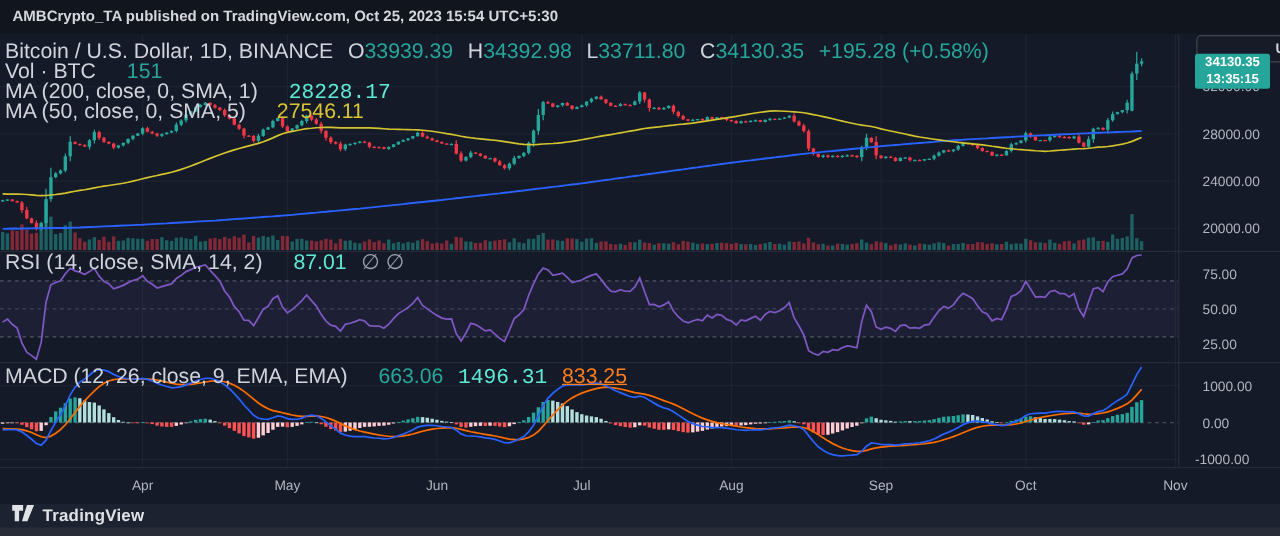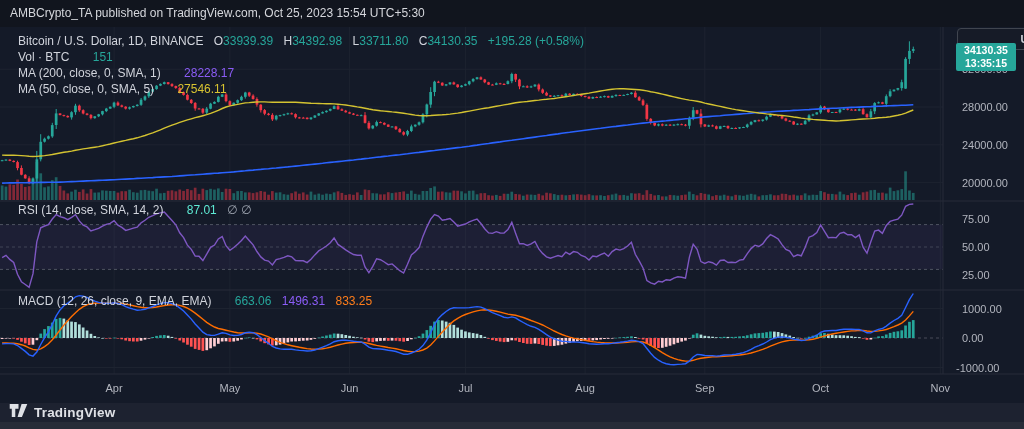--- a/index.html
+++ b/index.html
@@ -1,28 +1,28 @@
 <!DOCTYPE html>
 <html><head>
 <meta charset="utf-8">
 <style>
   html,body{margin:0;padding:0;background:#0d1117;}
   .screen{position:relative;width:1024px;height:429px;overflow:hidden;
     background:#141a28;font-family:"Liberation Sans","DejaVu Sans",sans-serif;
     -webkit-font-smoothing:antialiased;}
   .publish-bar{position:absolute;left:0;top:0;width:100%;height:27px;background:#11151e;
-    color:#d5d7dc;font-size:12px;font-weight:normal;line-height:27px;padding-left:10px;box-sizing:border-box;}
+    color:#d5d7dc;font-size:12px;font-weight:bold;line-height:27px;padding-left:10px;box-sizing:border-box;}
   .chart-area{position:absolute;left:0;top:27px;width:1024px;height:376px;}
   svg text{font-family:"Liberation Sans","DejaVu Sans",sans-serif;}
-  .legend{position:absolute;left:18px;color:#d1d4dc;font-size:12px;white-space:nowrap;pointer-events:none;}
+  .legend{position:absolute;left:4px;color:#d1d4dc;font-size:17px;white-space:nowrap;pointer-events:none;}
   .legend .row{height:16px;line-height:16px;}
   .v{margin-left:20px;}
   .g6{margin-left:7px;}
-  .up-c{color:#26a69a;} .blue-c{color:#8b5cf6;} .yel-c{color:#d9c431;text-align:center;}
-  .pur-c{color:#5eead4;} .org-c{color:#ff7d1a;} .dim-c{color:#9aa0ac;}
+  .up-c{color:#26a69a;} .blue-c{color:#5eead4;font-family:Liberation Mono, monospace;} .yel-c{color:#d9c431;text-align:center;}
+  .pur-c{color:#5eead4;} .org-c{color:#ff7d1a;text-decoration:underline;} .dim-c{color:#9aa0ac;}
   .usd-button{position:absolute;left:957px;top:1px;width:52px;height:20px;background:#161b27;
     border:1px solid #40454f;border-radius:4px;color:#d1d4dc;font-size:11px;font-weight:bold;
     text-align:center;line-height:20px;cursor:pointer;padding-left:48px;}
   .price-badge{position:absolute;left:956px;top:16px;width:60px;border-radius:2px;
     color:#fff;font-size:10.5px;font-weight:bold;text-align:center;line-height:13px;padding:1px 0;}
   .footer{position:absolute;left:0;top:403px;width:100%;height:26px;background:#1d2230;}
   .footer-inner{display:flex;align-items:center;height:19px;padding-left:9px;}
   .brand{color:#dfe1e6;font-size:13.5px;font-weight:bold;margin-left:6px;letter-spacing:.2px;}
   .bottom-strip{position:absolute;left:0;bottom:0;width:100%;height:7px;background:#272c38;}
   .logo-mark{display:inline-block;}

